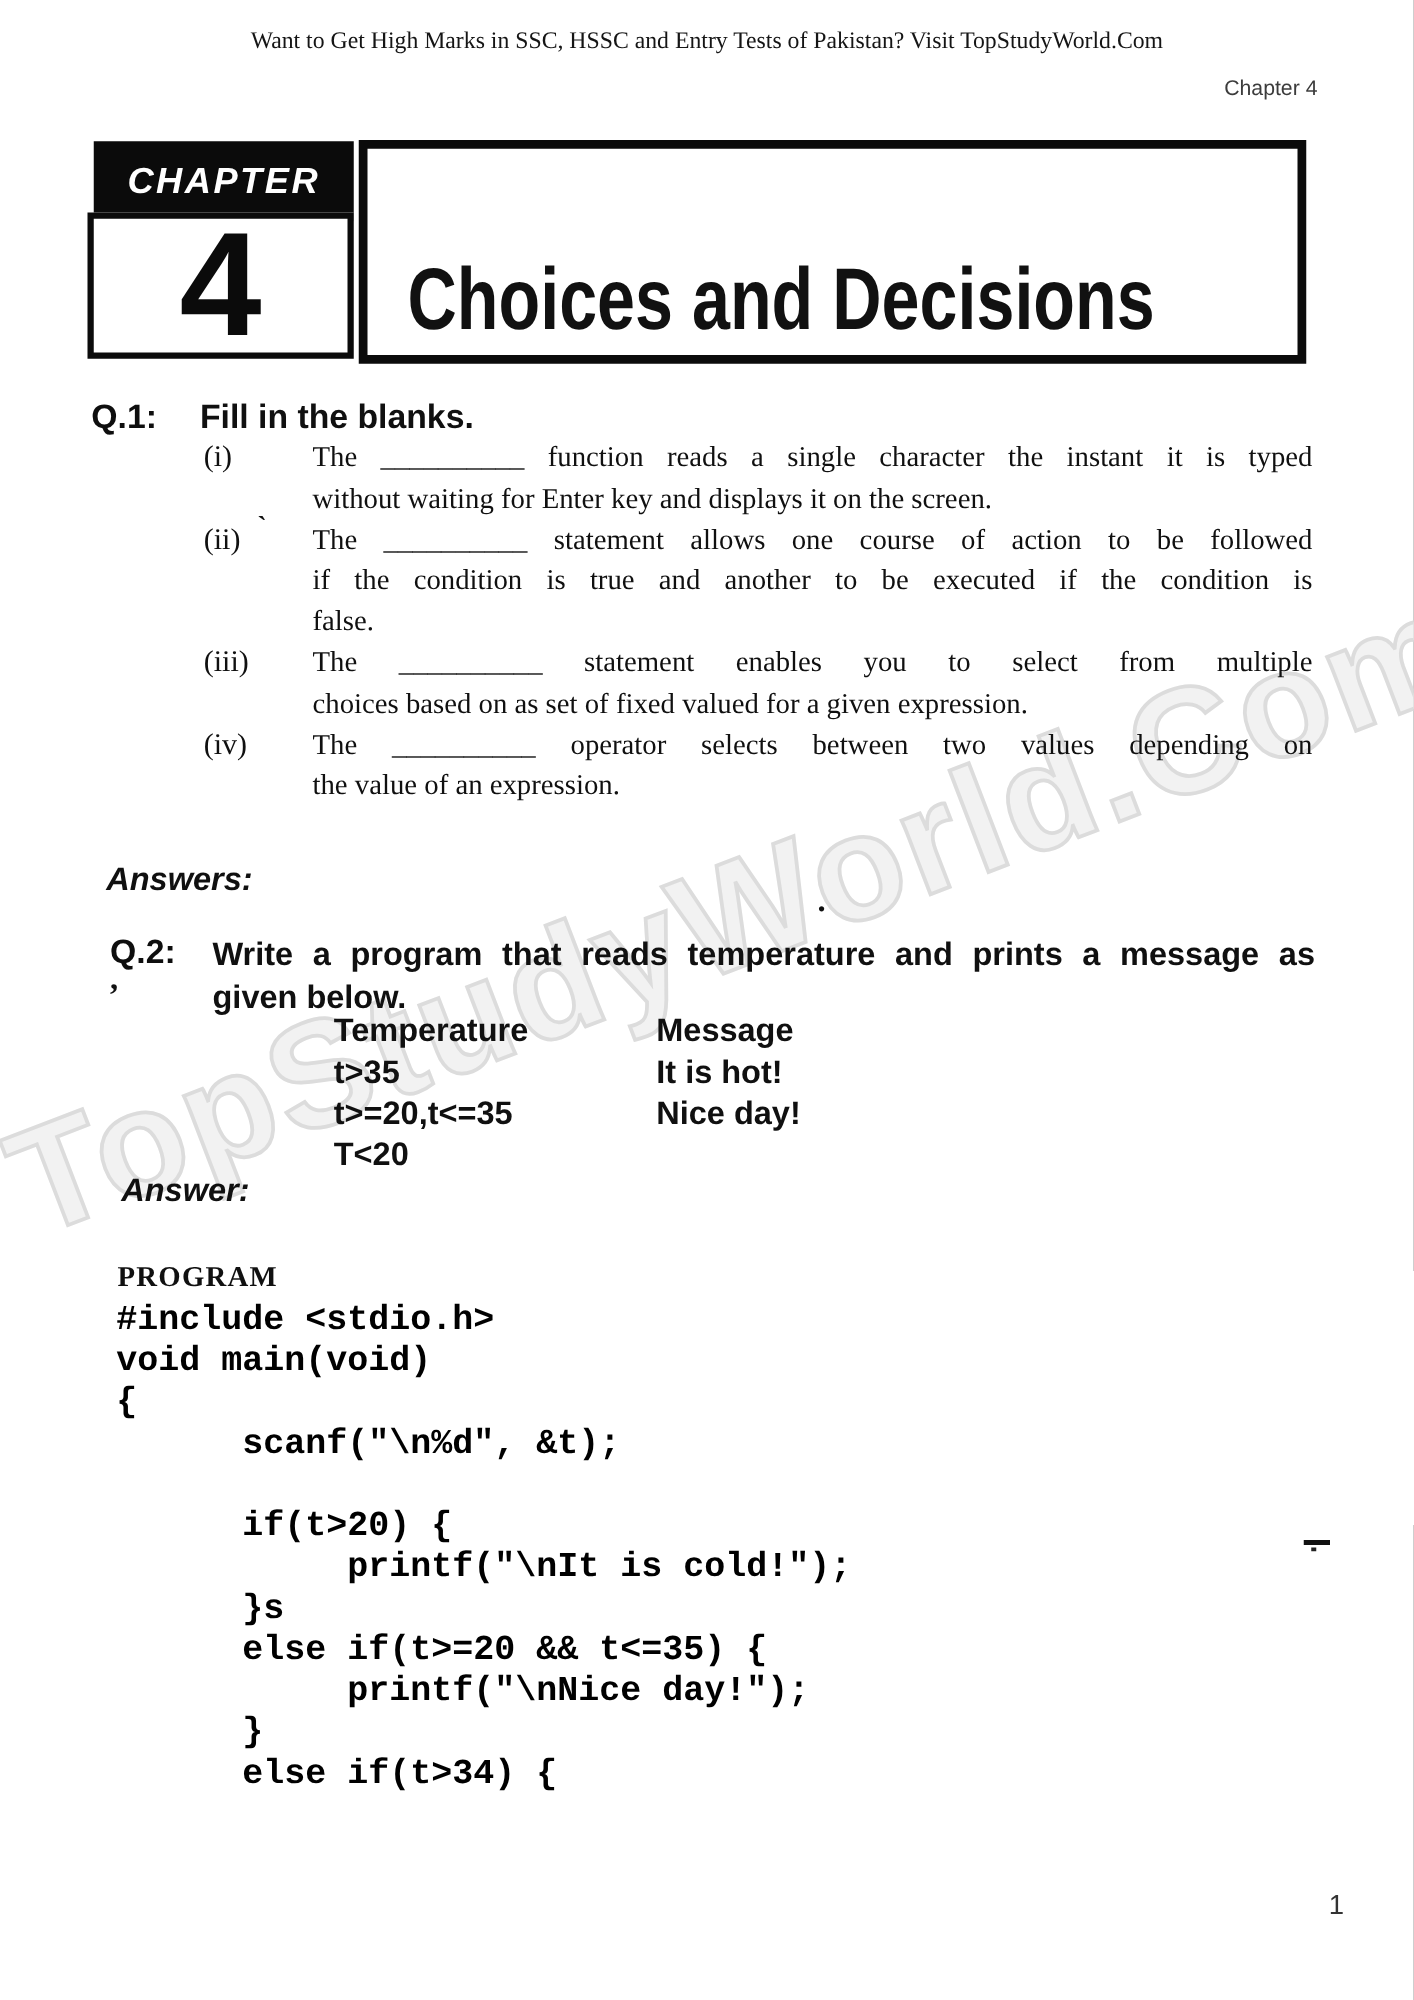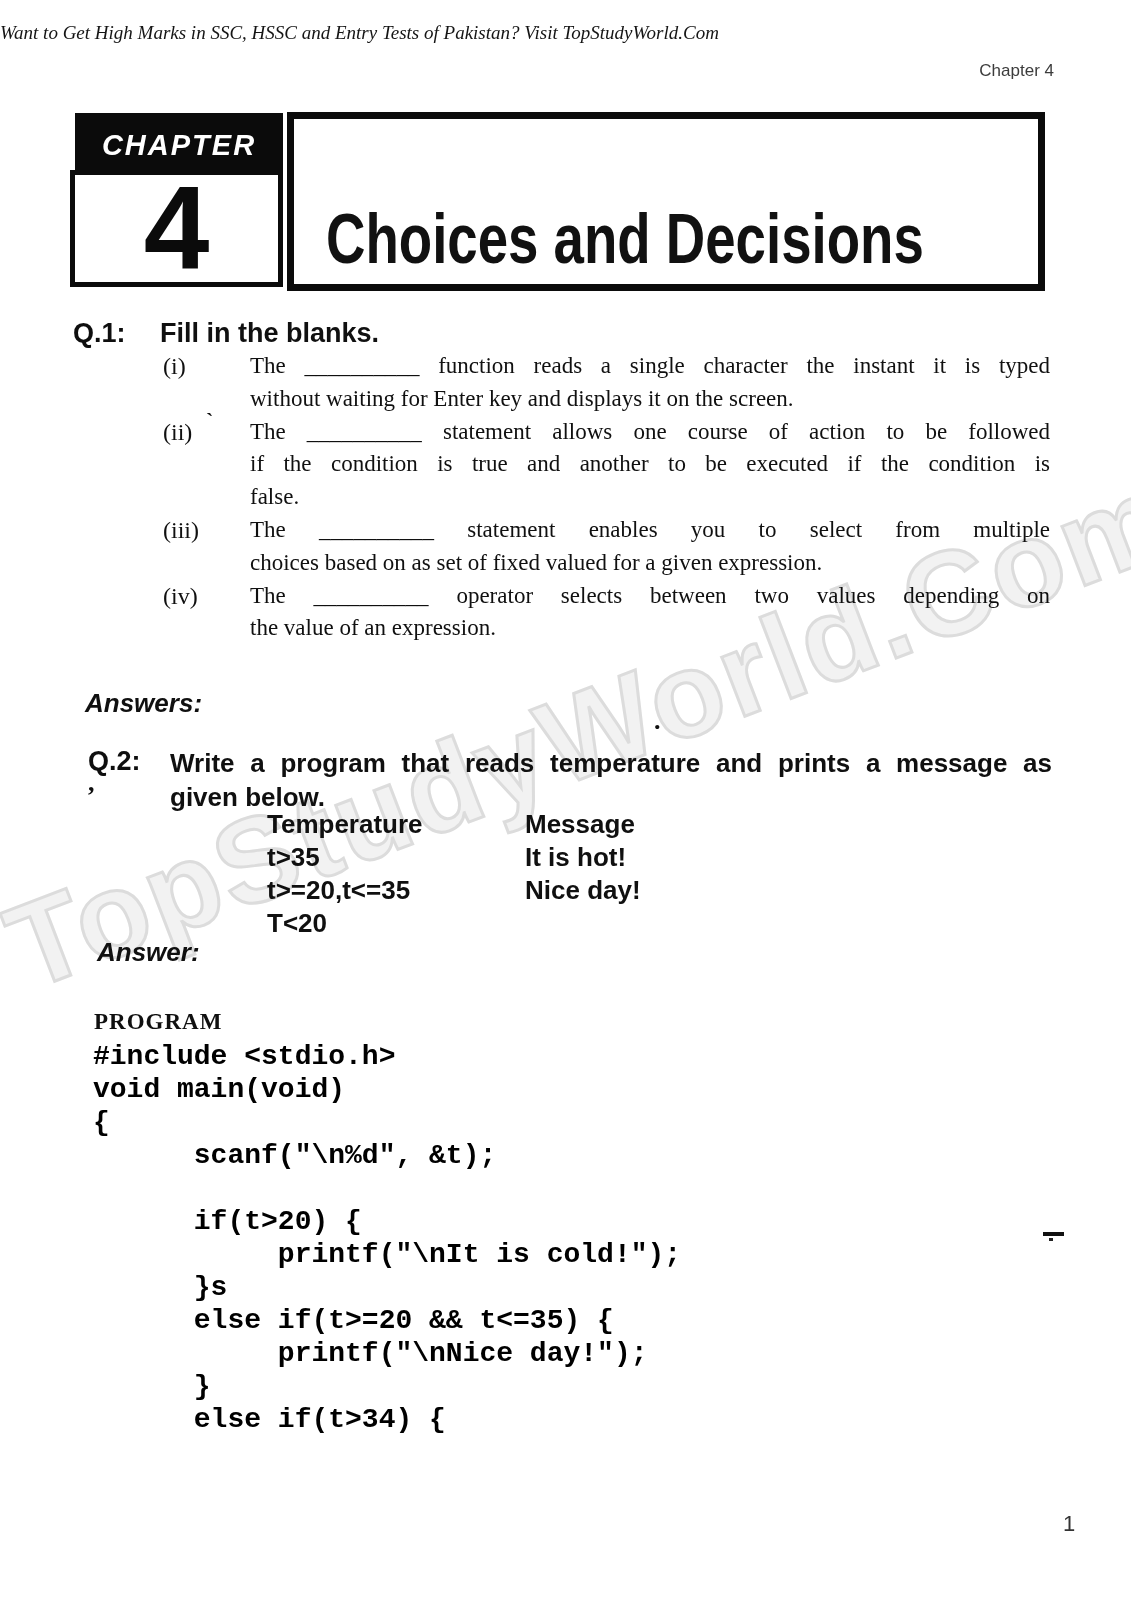--- a/index.html
+++ b/index.html
@@ -12,22 +12,22 @@
   .watermark{
     position:absolute;left:35px;top:888px;z-index:0;
     font-family:"Liberation Sans",sans-serif;font-weight:bold;
     font-size:120px;letter-spacing:3px;white-space:nowrap;
     color:#f2f2f2;-webkit-text-stroke:3px #dcdcdc;
     transform:rotate(-21deg);transform-origin:0 100%;line-height:1;
   }
   .content{position:absolute;inset:0;z-index:1;}
   
   .top-note{
-    position:absolute;top:22px;left:0;width:100%;text-align:left;
-    font-size:19px;color:#151515;font-style:italic;
+    position:absolute;top:22px;left:0;width:100%;text-align:center;
+    font-size:19px;color:#151515;
   }
   .chapter-corner{
     position:absolute;top:61px;right:77px;
     font-family:"Liberation Sans",sans-serif;font-size:17px;color:#3c3c3c;
   }
   
   .chap-label-box{
     position:absolute;left:75px;top:113px;width:208px;height:64px;
     background:#0b0b0b;display:flex;align-items:center;justify-content:center;
   }

